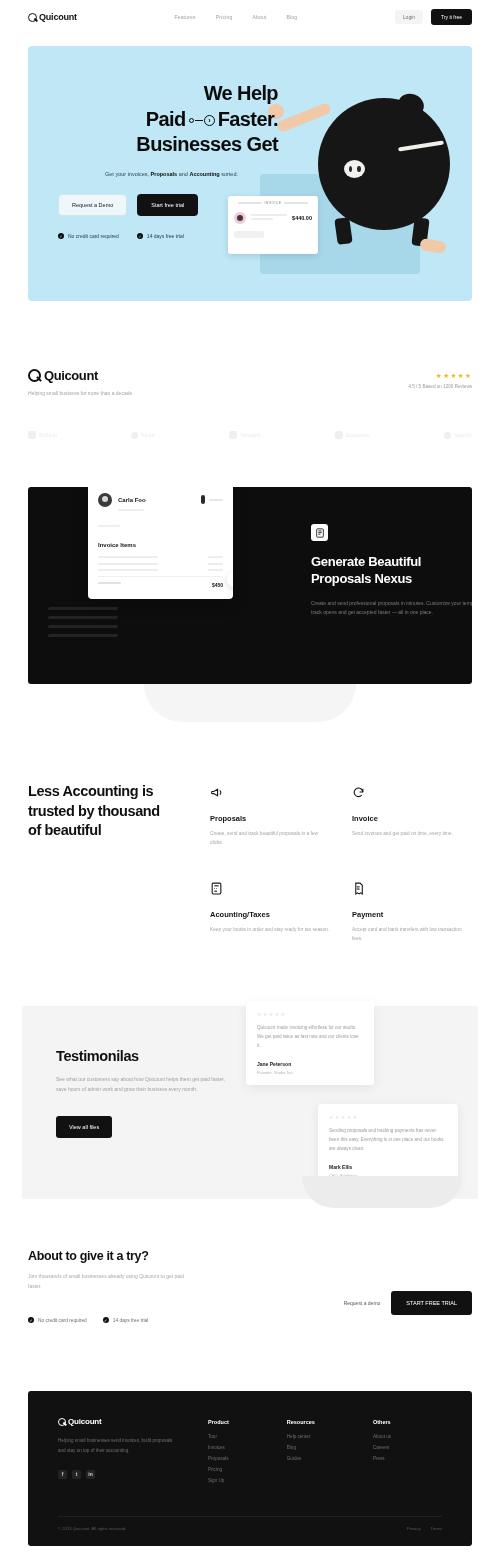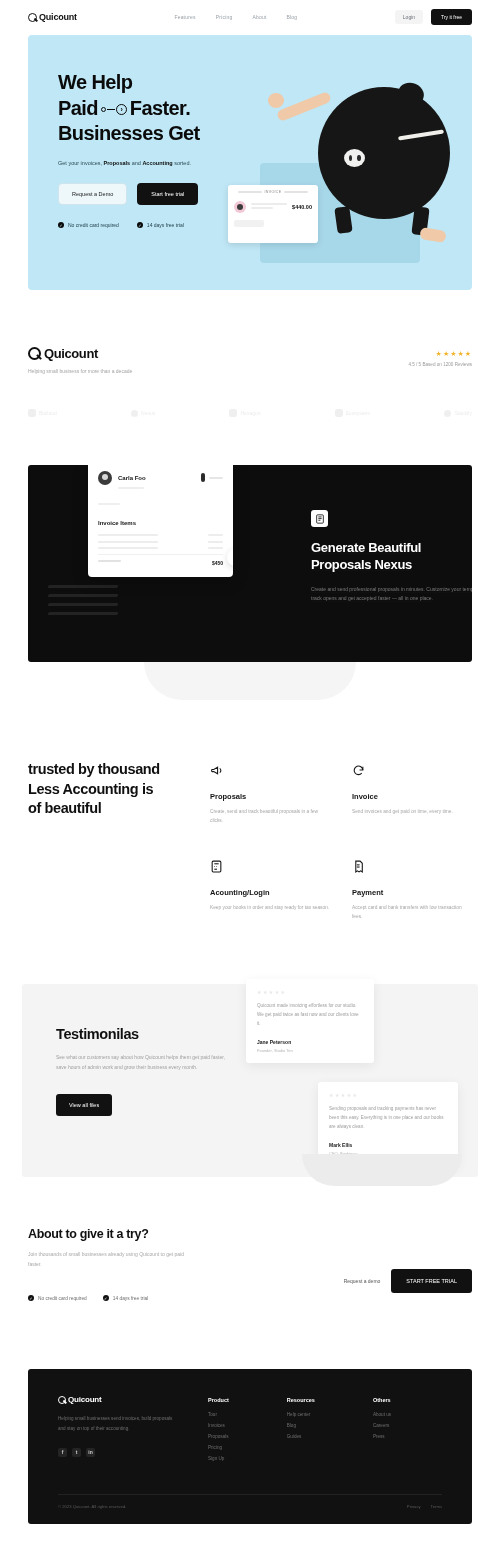--- a/index.html
+++ b/index.html
@@ -28,22 +28,22 @@
   }
   .logo-text { font-size:9px; font-weight:700; letter-spacing:-.2px; color:#111; }
   .nav-links { display:flex; gap:20px; margin:0 auto; }
   .nav-link { font-size:5px; color:#9aa0a6; letter-spacing:.2px; }
   .nav-right { display:flex; align-items:center; gap:8px; }
   .btn-login { font-size:5px; color:#6b7076; padding:4px 8px; border-radius:3px; background:#f4f4f5;}
   .btn-try { font-size:5px; color:#fff; background:#111; padding:5px 10px; border-radius:3px; }
 
   
   .hero {
-    margin:1px 28px; height:255px; background:#bfe7f5; border-radius:4px;
-    position:relative; overflow:hidden;
+    margin:12px 28px; height:255px; background:#bfe7f5; border-radius:4px;
+    position:relative; overflow:hidden;text-align:right;
   }
   .hero-inner { padding:35px 0 0 30px; width:250px; position:relative; z-index:4;}
   .hero-h1 {
     font-size:20px; line-height:1.28; font-weight:700; letter-spacing:-.6px; color:#0b0b0b;
   }
   .arrow-ico{
     display:inline-flex; align-items:center; gap:1px; vertical-align:middle;
     margin:0 3px;
   }
   .arrow-ico .dot{ width:5px;height:5px;border:1.3px solid #0b0b0b;border-radius:50%; }
@@ -147,21 +147,21 @@
   .plogo{ display:flex;align-items:center;gap:3px;}
   .plogo .m{ width:8px;height:8px;background:#c9c9c9;border-radius:2px;}
   .plogo .mr{ width:7px;height:7px;background:#c9c9c9;border-radius:50%;}
   .plogo-name{ font-size:5px;color:#b5b5b5;}
 
   
   .darksec{
     margin:48px 28px 0; background:#0d0d0d; border-radius:3px;
     height:197px; position:relative; overflow:hidden;
   }
-  .dk-right{ position:absolute; left:283px; top:45px; width:185px;text-decoration:underline; }
+  .dk-right{ position:absolute; left:283px; top:37px; width:185px;text-decoration:underline; }
   .dk-ico{
     width:17px;height:17px;background:#fff;border-radius:3px;
     display:flex;align-items:center;justify-content:center;
   }
   .dk-ico svg{ width:10px;height:10px; }
   .dk-h{ font-size:13px;font-weight:700;line-height:1.3;color:#fff;margin-top:13px;letter-spacing:-.3px;}
   .dk-p{ font-size:5px;color:#7d7d7d;line-height:1.9;margin-top:11px;}
   .dk-left-deco{ position:absolute;left:20px;top:120px;width:70px;height:48px;opacity:.25;}
   .dk-left-deco i{ display:block;height:3px;background:#666;border-radius:2px;margin-bottom:6px;transform:skewX(-22deg);}
 
@@ -453,22 +453,22 @@
             </div>
         </div>
       </div>
       <div class="pc-bubble"></div>
     </div>
   </div>
   <div class="prop-glow" style="position:relative;margin:0 auto;left:0;top:0;width:212px;height:38px;background:#f5f5f5;border-radius:0 0 80px 80px;"></div>
 
   <div class="featsec">
     <div class="feat-h">
+      <div>Less Accounting is</div>
       <div>trusted by thousand</div>
-      <div>Less Accounting is</div>
       <div>of beautiful</div>
     </div>
     <div class="feat-grid">
       <div>
         <div class="fi-ico">
             <svg viewBox="0 0 24 24" fill="none" stroke="#171717" stroke-width="2">
               <path d="M3 11v2a1 1 0 001 1h3l7 4V6L7 10H4a1 1 0 00-1 1z"></path>
               <path d="M18 8a5 5 0 010 8"></path>
             </svg>
           </div>
@@ -489,21 +489,21 @@
         <div class="fi-ico">
             <svg viewBox="0 0 24 24" fill="none" stroke="#171717" stroke-width="2">
               <rect x="4" y="2" width="16" height="20" rx="2"></rect>
               <line x1="8" y1="7" x2="16" y2="7"></line>
               <line x1="8" y1="12" x2="9" y2="12"></line>
               <line x1="12" y1="12" x2="13" y2="12"></line>
               <line x1="16" y1="12" x2="16" y2="12"></line>
               <line x1="8" y1="17" x2="13" y2="17"></line>
             </svg>
           </div>
-        <div class="fi-t">Acounting/Login</div>
+        <div class="fi-t">Acounting/Taxes</div>
         <div class="fi-d">Keep your books in order and stay ready for tax season.</div>
       </div>
       <div>
         <div class="fi-ico">
             <svg viewBox="0 0 24 24" fill="none" stroke="#171717" stroke-width="2">
               <path d="M6 2h9l4 4v16l-3-2-3 2-3-2-3 2V2z"></path>
               <line x1="9" y1="9" x2="14" y2="9"></line>
               <line x1="9" y1="13" x2="14" y2="13"></line>
             </svg>
           </div>

